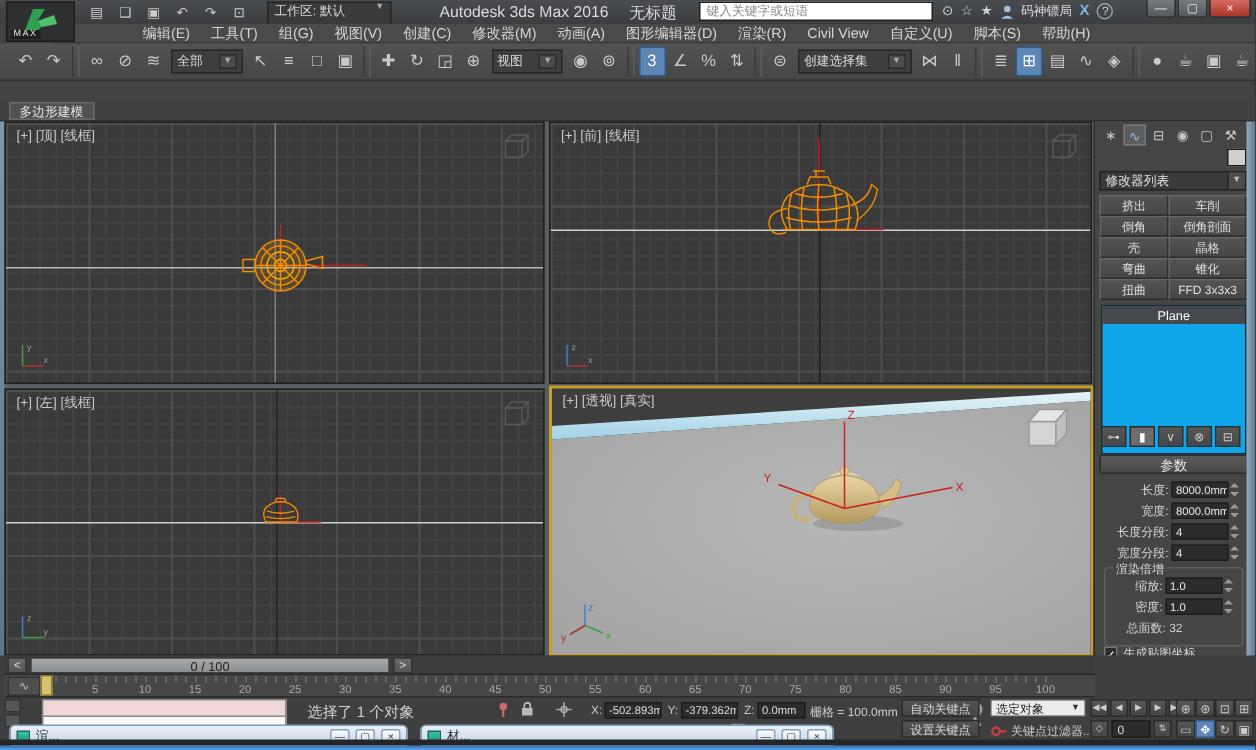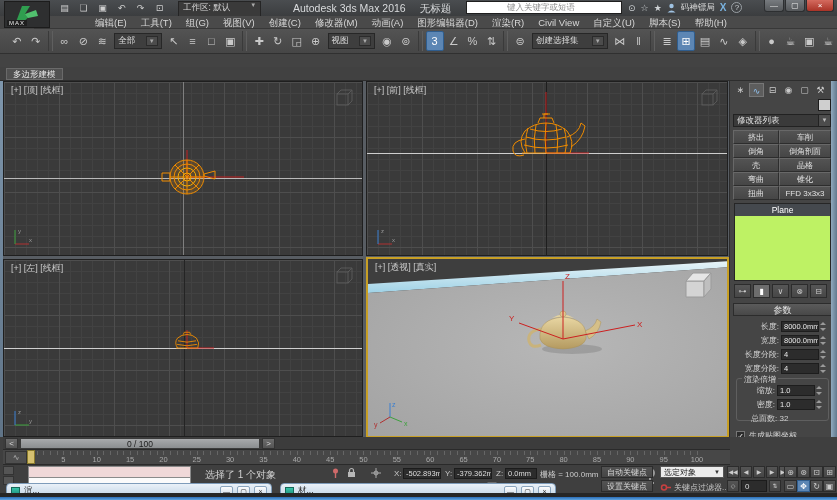--- a/index.html
+++ b/index.html
@@ -10,21 +10,21 @@
   .titlebar{left:0;top:0;width:837px;height:16px;background:linear-gradient(#4a4d50,#3b3d3f);}
   .logo{left:4px;top:1px;width:46px;height:27px;background:#2e2f30;border:1px solid #1c1c1c;z-index:5;display:flex;align-items:center;justify-content:center;}
   .logo svg{display:block;}
   .logo .max{position:absolute;left:2px;bottom:1px;font-size:6px;color:#e8e8e8;background:#1f1f1f;padding:0 2px;letter-spacing:1px;}
   .qat{left:56px;top:1px;height:14px;display:flex;align-items:center;gap:2px;}
   .qbtn{width:17px;height:13px;text-align:center;line-height:13px;font-size:9px;color:#cfcfcf;}
   .wsdd{height:25px;background:#3a3a3a;border:1px solid #252525;color:#d8d8d8;font-size:8.5px;display:flex;align-items:flex-start;padding:0 4px;gap:20px;}
   .wsdd .ar{font-size:6px;color:#aaa;}
   .apptitle{left:293px;top:2px;display:flex;gap:14px;font-size:10.5px;color:#d9dbdd;}
   .searchwrap{left:466px;top:1px;width:156px;height:13px;background:#fff;border:1px solid #1f1f1f;display:flex;align-items:center;padding:0 4px;}
-  .searchwrap span{color:#8c8c8c;font-size:8.5px;white-space:nowrap;overflow:hidden;margin-left:36px;}
+  .searchwrap span{color:#8c8c8c;font-size:8.5px;white-space:nowrap;overflow:hidden;}
   .ticons{left:628px;top:1px;height:13px;display:flex;align-items:center;gap:5px;font-size:9px;color:#cfd3d6;}
   .username{font-size:8.5px;color:#dcdcdc;}
   .xchg{color:#7ab3e0;font-weight:bold;font-size:10px;}
   .helpq{width:11px;height:11px;border:1px solid #9aa0a5;border-radius:50%;text-align:center;line-height:10px;font-size:8px;color:#cdd2d6;}
   .winbtns{right:3px;top:0;display:flex;gap:1px;}
   .wb{width:20px;height:12px;background:linear-gradient(#777b7f,#55585b);border:1px solid #2d2f31;border-top:none;color:#e8e8e8;font-size:8px;text-align:center;line-height:11px;border-radius:0 0 3px 3px;}
   .wb.close{background:linear-gradient(#d46a5e,#a93327);width:28px;color:#fff;}
   
   .menubar{left:0;top:16px;width:837px;height:13px;background:#4a4a4a;display:flex;align-items:center;padding-left:54px;border-bottom:1px solid #383838;margin-left:34px;}
   .menu-item{padding:0 7px;font-size:9.5px;color:#d6d6d6;line-height:13px;white-space:nowrap;}
@@ -59,35 +59,35 @@
   .cptabs{position:absolute;left:3px;top:2px;width:100px;height:15px;display:flex;gap:1px;}
   .cptab{width:15px;height:14px;text-align:center;line-height:14px;font-size:9px;color:#c9c9c9;}
   .cptab.active{background:#5d5d5d;border:1px solid #777;color:#8fc1f0;}
   .namefield{position:absolute;left:3px;top:18px;width:82px;height:12px;background:#2b2b2b;border:1px solid #1c1c1c;color:#eee;font-size:8.5px;line-height:11px;padding-left:3px;margin-top:46px;}
   .swatch{position:absolute;left:88px;top:18px;width:13px;height:12px;background:#cfcfcf;border:1px solid #1c1c1c;}
   .modlist{position:absolute;left:3px;top:33px;width:98px;height:13px;background:#3a3a3a;border:1px solid #222;display:flex;align-items:center;justify-content:space-between;padding-left:3px;font-size:8.5px;color:#e2e2e2;}
   .modlist .ar{width:12px;height:11px;background:#4c4c4c;border-left:1px solid #222;font-size:6px;text-align:center;line-height:11px;color:#bbb;}
   .modgrid{position:absolute;left:3px;top:49px;width:98px;display:flex;flex-wrap:wrap;}
   .modbtn{height:14px;background:linear-gradient(#535353,#464646);border:1px solid #2d2d2d;border-top-color:#686868;border-left-color:#686868;color:#e0e0e0;font-size:8px;text-align:center;line-height:13px;white-space:nowrap;overflow:hidden;}
   .modbtn.c1{width:46px;}.modbtn.c2{width:52px;}
-  .stackbox{position:absolute;left:4px;top:122px;width:97px;height:78px;background:#bef264;border:1px solid #262626;}
+  .stackbox{position:absolute;left:4px;top:122px;width:97px;height:100px;background:#0ea5e9;border:1px solid #262626;}
   .stackrow{height:12px;background:#45494e;color:#fff;font-size:8.5px;text-align:center;line-height:12px;}
   .stacktools{position:absolute;left:4px;top:203px;width:97px;height:15px;display:flex;gap:2px;}
   .sbtn{width:17px;height:14px;background:linear-gradient(#565656,#474747);border:1px solid #2c2c2c;color:#ccc;font-size:8px;text-align:center;line-height:13px;}
   .sbtn.lit{background:#6d6d6d;color:#fff;}
   .rollout{position:absolute;left:3px;top:222px;width:99px;height:13px;background:linear-gradient(#5b5b5b,#484848);border:1px solid #2c2c2c;color:#e8e8e8;font-size:9px;text-align:center;line-height:12px;}
   .paramrows{position:absolute;left:3px;top:238px;width:99px;}
   .prow{display:flex;align-items:center;height:14px;}
   .plabel{width:48px;text-align:right;font-size:8px;color:#d6d6d6;padding-right:2px;white-space:nowrap;}
   .pfield{width:38px;height:11px;background:#2c2c2c;border:1px solid #1d1d1d;color:#e8e8e8;font-size:7.5px;line-height:10px;padding-left:2px;overflow:hidden;white-space:nowrap;}
   .pspin{width:8px;height:11px;display:flex;flex-direction:column;justify-content:space-between;padding:1px 0;margin-left:1px;}
   .pspin i{display:block;width:0;height:0;border-left:3px solid transparent;border-right:3px solid transparent;}
   .pspin .up{border-bottom:3px solid #9a9a9a;}
   .pspin .dn{border-top:3px solid #9a9a9a;}
-  .groupbox{position:absolute;left:6px;top:297px;width:93px;height:43px;border:1px solid #5f5f5f;border-radius:3px;}
+  .groupbox{position:absolute;left:6px;top:297px;width:93px;height:53px;border:1px solid #5f5f5f;border-radius:3px;}
   .grouptitle{position:absolute;left:5px;top:-5px;background:#454545;font-size:8px;color:#d6d6d6;padding:0 2px;}
   .gb-rows{position:absolute;left:0;top:4px;width:91px;}
   .gb-rows .plabel{width:40px;}
   .totalfaces{position:absolute;left:14px;top:34px;font-size:8px;color:#cfcfcf;}
   .cbrows{position:absolute;left:6px;top:348px;width:96px;}
   .cbrow{display:flex;align-items:center;height:13px;gap:4px;}
   .cbox{width:9px;height:9px;background:#2c2c2c;border:1px solid #777;color:#fff;font-size:8px;line-height:9px;text-align:center;}
   .cblabel{font-size:8px;color:#d8d8d8;white-space:nowrap;}
   
   .bottombg{left:0;top:437px;width:837px;height:63px;background:#3f3f3f;}

